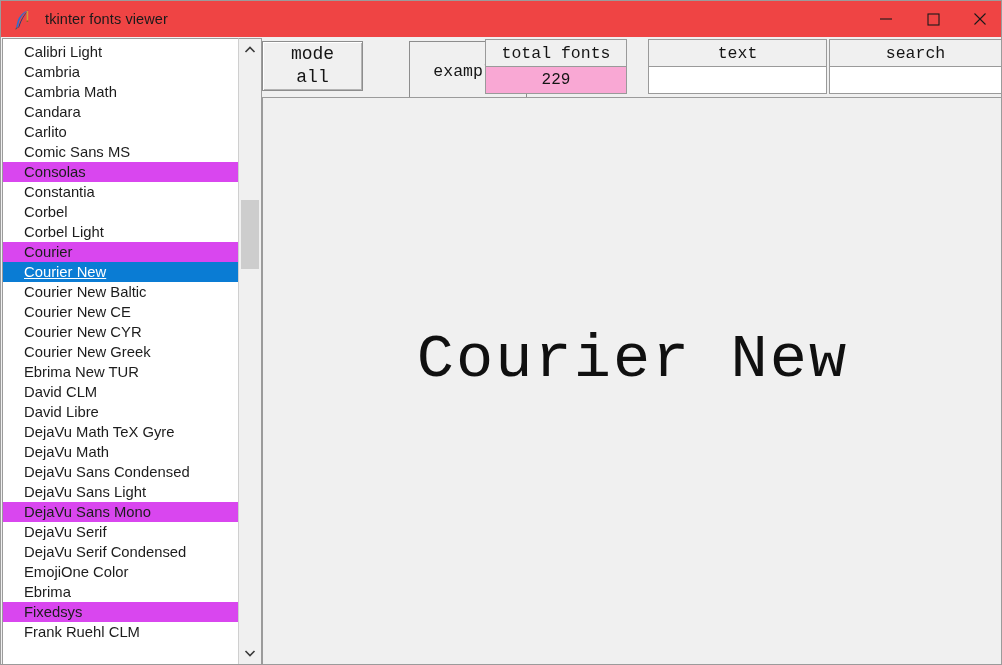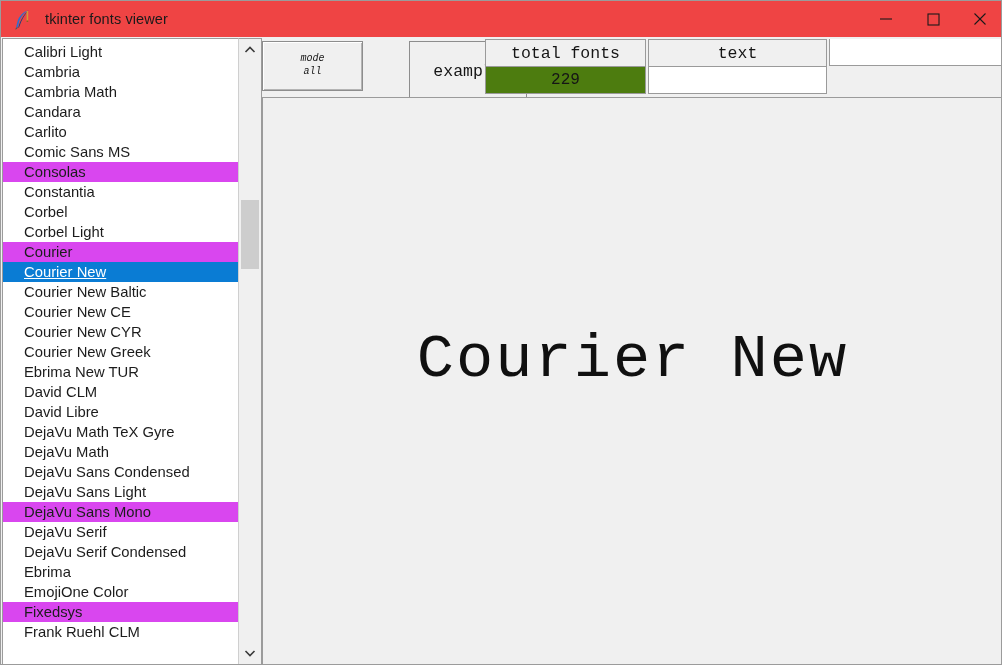--- a/index.html
+++ b/index.html
@@ -143,24 +143,23 @@
     height: 50px;
     background: #f0f0f0;
     border: 1px solid #8d8d8d;
     box-shadow: inset 1px 1px 0 #ffffff, inset -1px -1px 0 #b4b4b4;
     box-sizing: border-box;
     display: flex;
     flex-direction: column;
     align-items: center;
     justify-content: center;
     font-family: "Liberation Mono", monospace;
-    font-size: 10px;
+    font-size: 18px;
     color: #151515;
     line-height: 1.28;
-    font-style: italic;
   }
   .tb-tab {
     position: absolute;
     left: 103px; top: 2px;
     width: 118px;
     height: 59px;
     background: #f0f0f0;
     border: 1px solid #8d8d8d;
     border-bottom: none;
     box-sizing: border-box;
@@ -194,24 +193,24 @@
     border: 1px solid #9a9a9a;
     border-top: none;
     box-sizing: border-box;
     display: flex;
     align-items: center;
     justify-content: center;
     font-family: "Liberation Mono", monospace;
     font-size: 16px;
     color: #151515;
   }
-  .tb-val.gray  { background: #4d7c0f; }
+  .tb-val.gray  { background: #f9a8d4; }
   .tb-val.white { background: #ffffff; }
 
-  .f-total  { left: 223px; width: 161px; }
+  .f-total  { left: 223px; width: 142px; }
   .f-text   { left: 386px; width: 179px; }
   .f-search { left: 567px; width: 173px; }
 
   
   .preview {
     position: absolute;
     left: 261px;
     top: 96px;
     width: 740px;
     height: 567px;
@@ -292,22 +291,22 @@
         <div class="list-row"><span class="rowtxt">Ebrima New TUR</span></div>
         <div class="list-row"><span class="rowtxt">David CLM</span></div>
         <div class="list-row"><span class="rowtxt">David Libre</span></div>
         <div class="list-row"><span class="rowtxt">DejaVu Math TeX Gyre</span></div>
         <div class="list-row"><span class="rowtxt">DejaVu Math</span></div>
         <div class="list-row"><span class="rowtxt">DejaVu Sans Condensed</span></div>
         <div class="list-row"><span class="rowtxt">DejaVu Sans Light</span></div>
         <div class="list-row mono"><span class="rowtxt">DejaVu Sans Mono</span></div>
         <div class="list-row"><span class="rowtxt">DejaVu Serif</span></div>
         <div class="list-row"><span class="rowtxt">DejaVu Serif Condensed</span></div>
+        <div class="list-row"><span class="rowtxt">EmojiOne Color</span></div>
         <div class="list-row"><span class="rowtxt">Ebrima</span></div>
-        <div class="list-row"><span class="rowtxt">EmojiOne Color</span></div>
         <div class="list-row mono"><span class="rowtxt">Fixedsys</span></div>
         <div class="list-row"><span class="rowtxt">Frank Ruehl CLM</span></div>
       </div>
   </div>
 
   <div class="scrollbar">
     <div class="sb-arrow up">
       <svg width="14" height="10" viewBox="0 0 14 10">
         <polyline points="2.5,7 7,2.5 11.5,7" fill="none" stroke="#3a3a3a" stroke-width="1.6"></polyline>
       </svg>
@@ -333,20 +332,21 @@
       <div class="tb-lbl">total fonts</div>
       <div class="tb-val gray">229</div>
     </div>
 
     <div class="tb-field f-text">
       <div class="tb-lbl">text</div>
       <div class="tb-val white"></div>
     </div>
 
     <div class="tb-field f-search">
+      <div class="tb-lbl">search</div>
       <div class="tb-val white"></div>
     </div>
 
   </div>
 
   <div class="preview">
     <div class="preview-text">Courier New</div>
   </div>
 
 </div>

